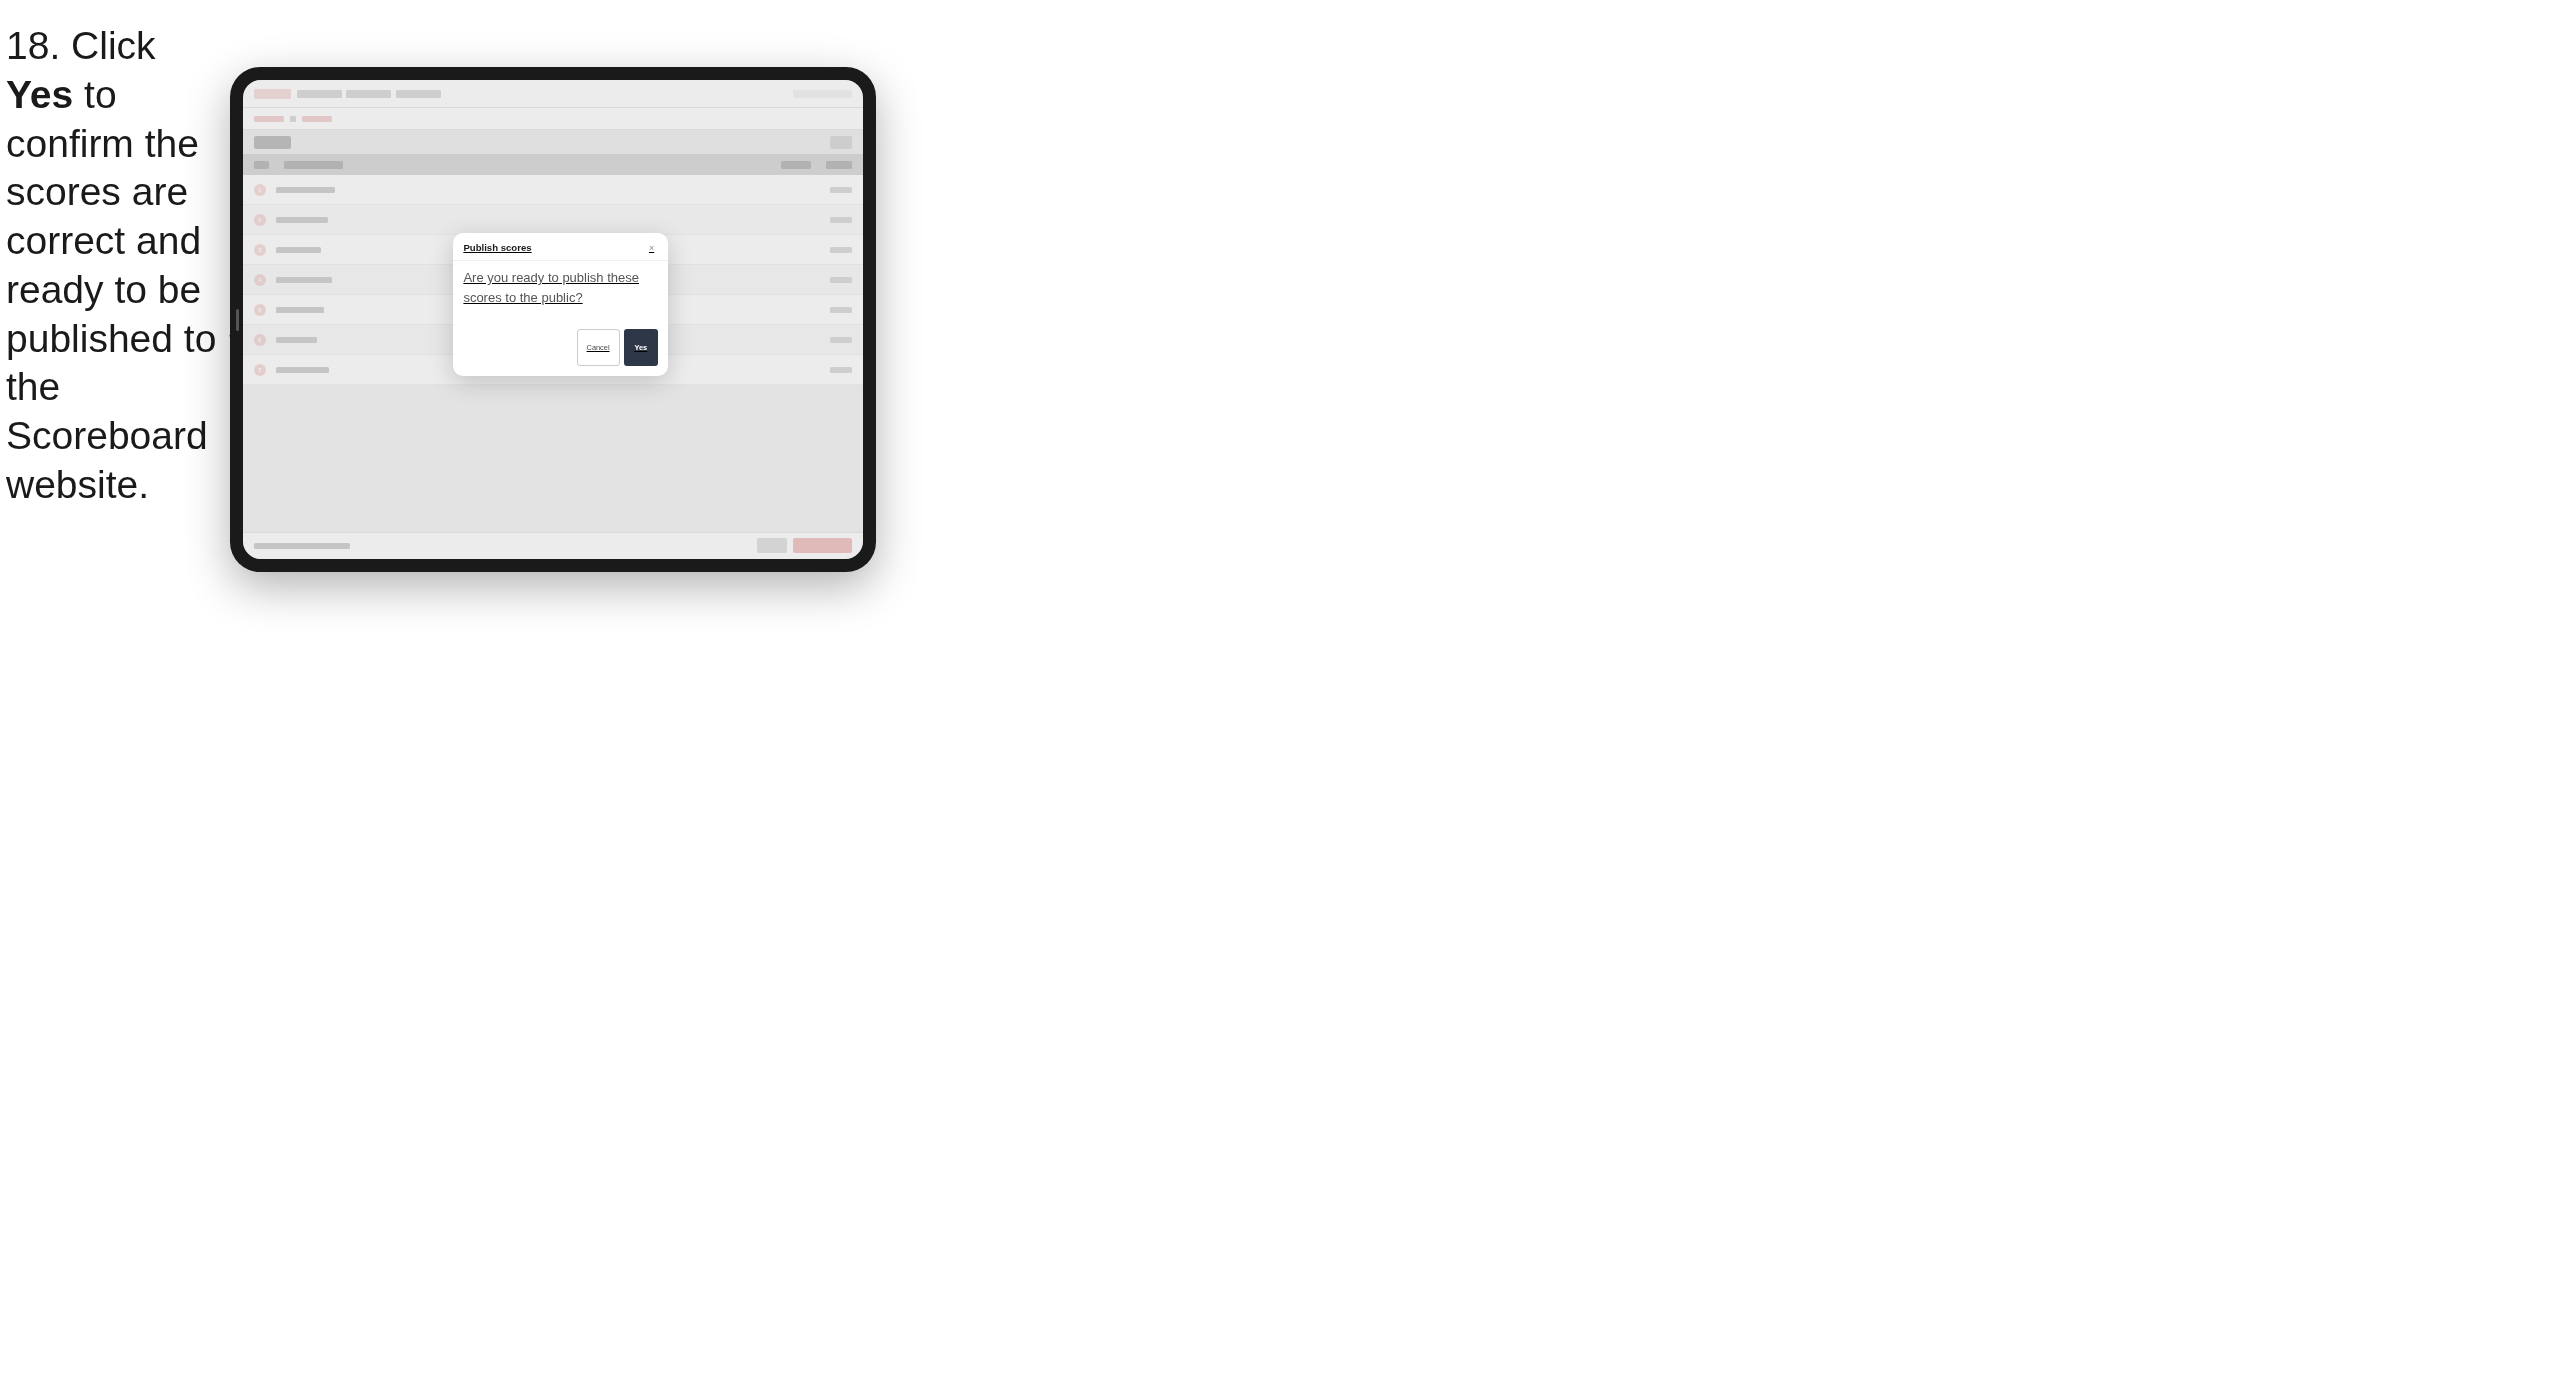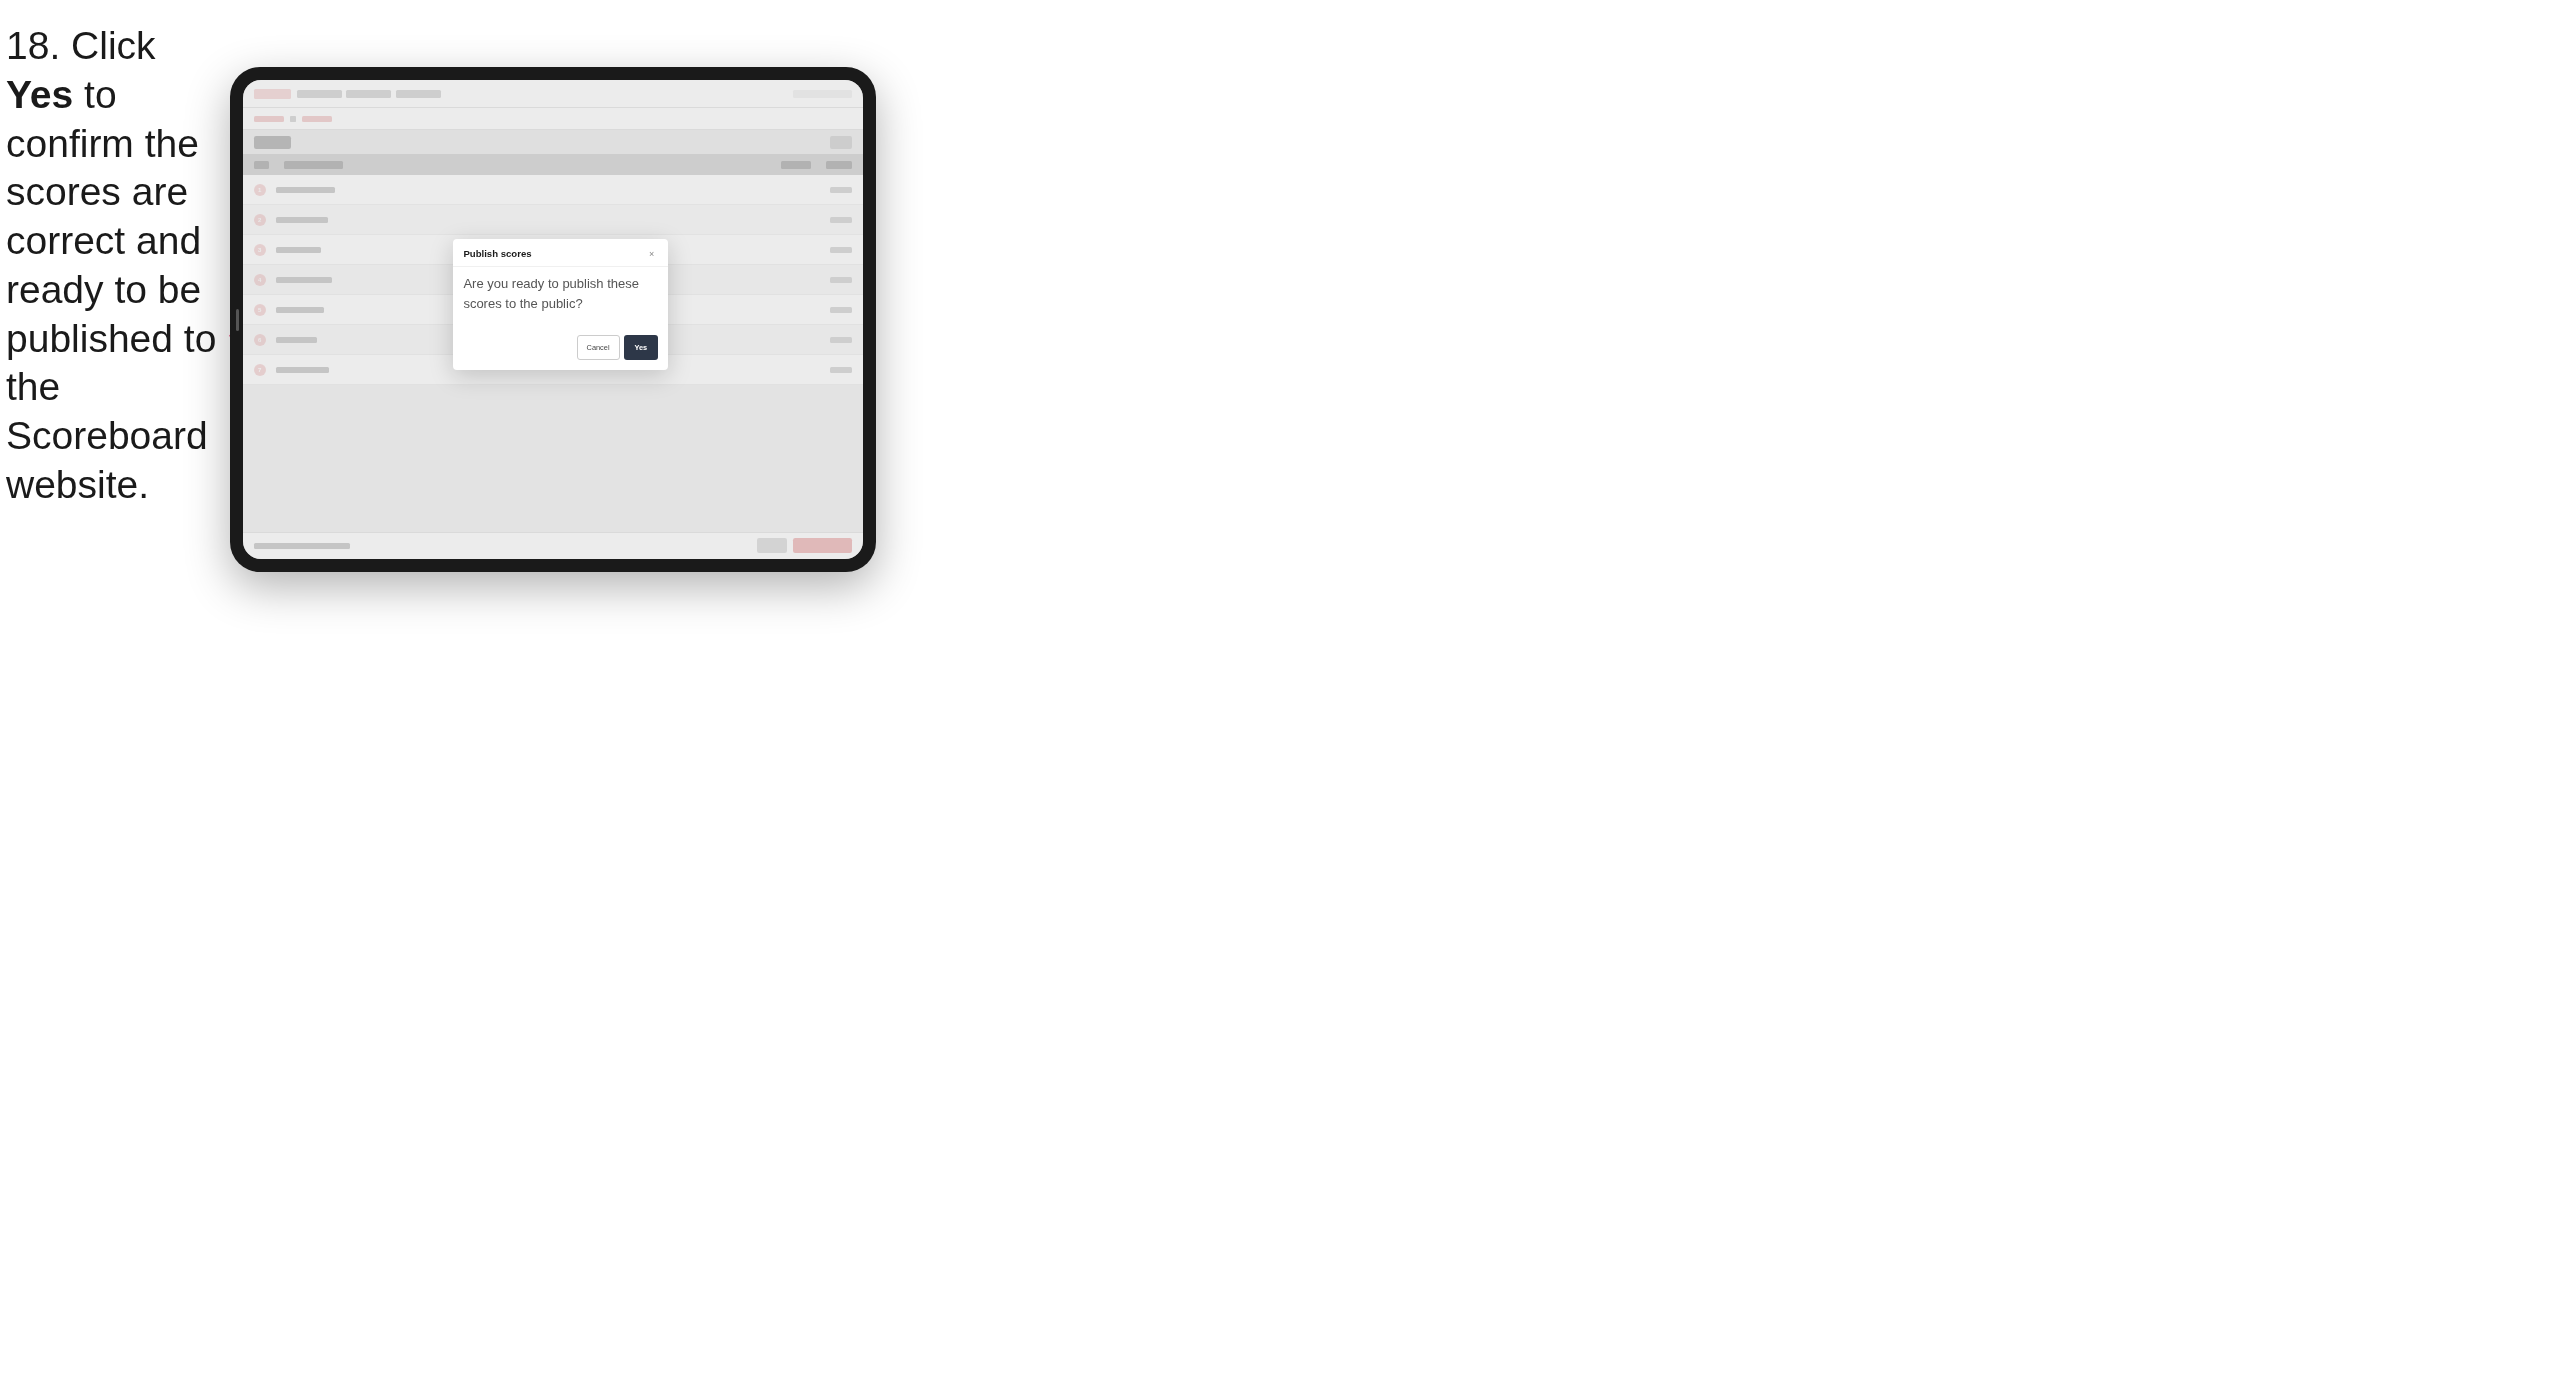--- a/index.html
+++ b/index.html
@@ -230,27 +230,28 @@
       position: absolute;
       inset: 0;
       display: flex;
       align-items: center;
       justify-content: center;
       background: rgba(0,0,0,0.05);
     }
 
     .dialog {
       background: #ffffff;
-      border-radius: 4px;
+      border-radius: 10px;
       box-shadow: 0 6px 24px rgba(0,0,0,0.18);
       width: 215px;
       padding: 0;
       position: relative;
       margin-top: -30px;
       margin-left: 15px;
+      text-decoration: underline;
     }
 
     .dialog-header {
       display: flex;
       justify-content: space-between;
       align-items: center;
       padding: 9px 10.4px 6px 10.4px;
       border-bottom: 0.7px solid #f0f0f0;
     }
 
@@ -283,21 +284,21 @@
       margin-bottom: 22px;
     }
 
     .dialog-actions {
       display: flex;
       justify-content: flex-end;
       gap: 4.5px;
     }
 
     .btn-cancel {
-      padding: 7px 9px;
+      padding: 13px 9px;
       font-size: 7.4px;
       border: 0.7px solid #ccc;
       background: #fff;
       border-radius: 3px;
       color: #444;
       cursor: pointer;
     }
 
     .btn-yes {
       padding: 3.7px 10.4px;

